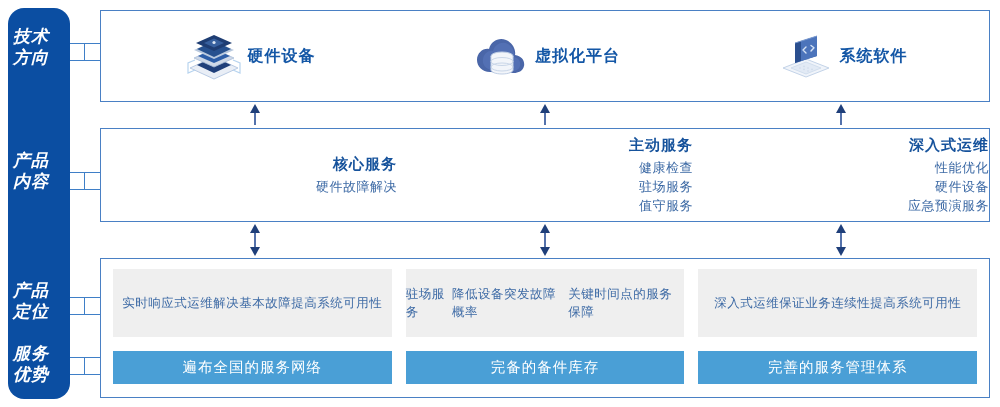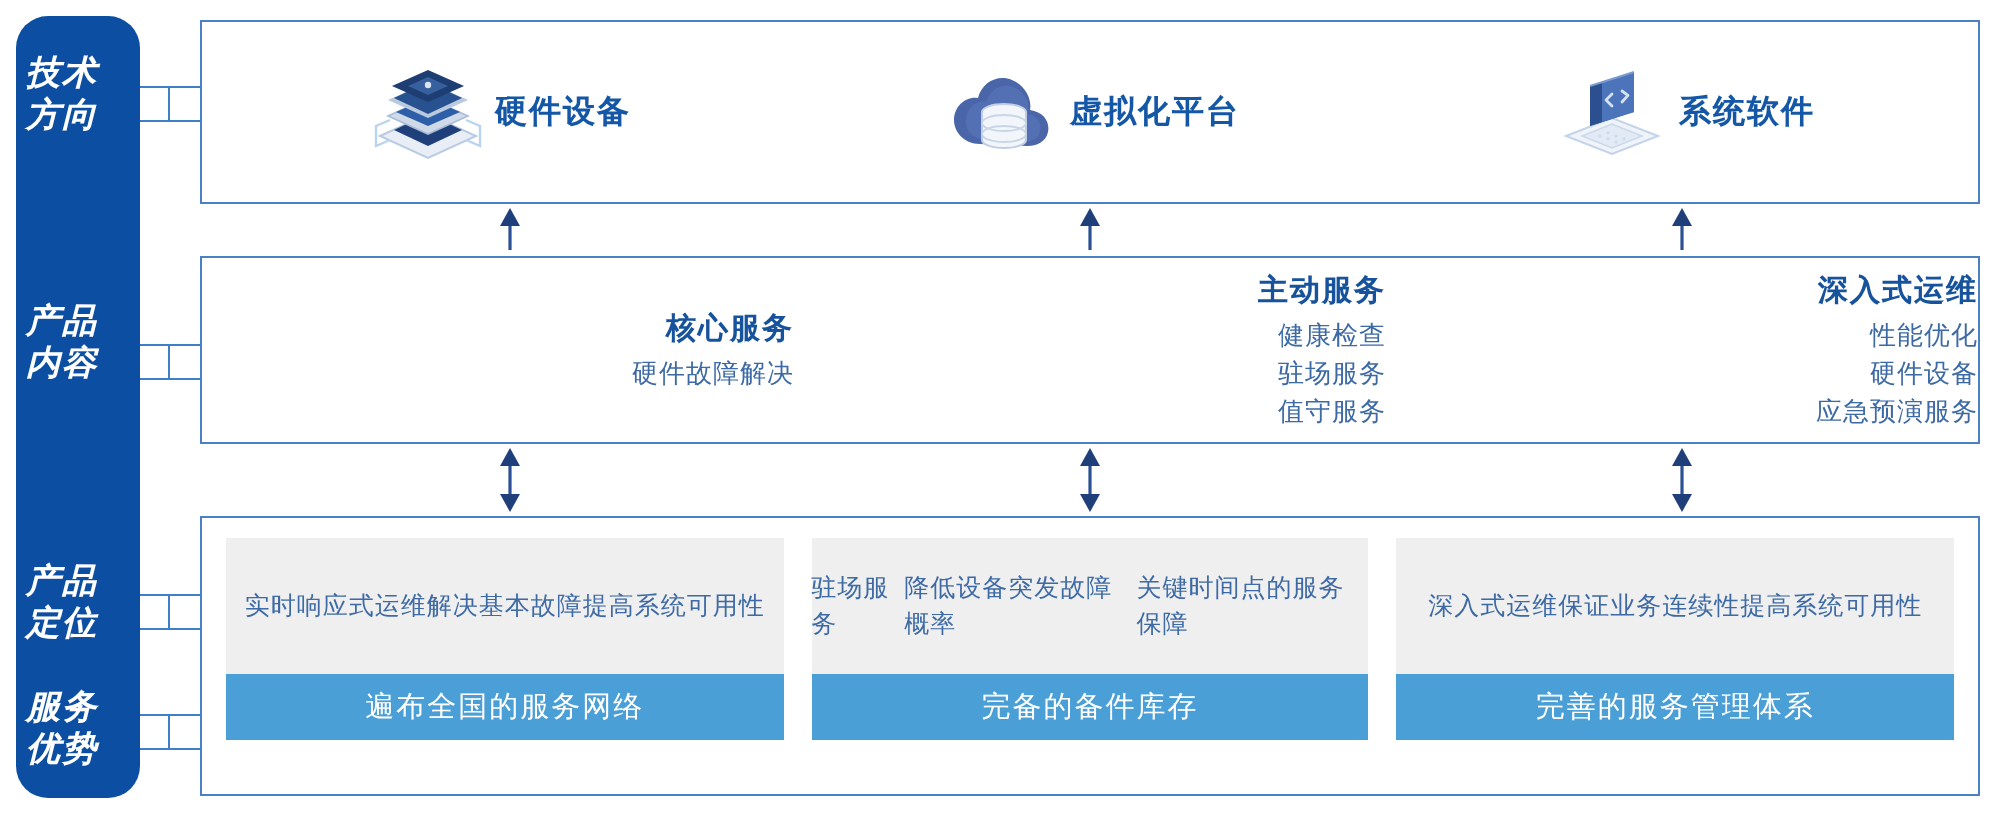--- a/index.html
+++ b/index.html
@@ -57,21 +57,21 @@
   .arrow{position:absolute;}
 
   
   .pos-inner{position:absolute;left:12px;top:10px;right:12px;bottom:10px;}
   .gray-row{display:flex;gap:14px;height:68px;}
   .gray-card{
     flex:1;background:#efefef;
     display:flex;flex-direction:row;align-items:center;justify-content:center;
   }
   .gray-line{color:#3d6aa5;font-size:12.5px;line-height:18px;letter-spacing:.5px;}
-  .blue-row{display:flex;gap:14px;height:33px;}
+  .blue-row{display:flex;gap:14px;height:33px;margin-top:14px;}
   .blue-card{
     flex:1;background:#4a9fd6;
     display:flex;align-items:center;justify-content:center;
     color:#ffffff;font-size:14.5px;letter-spacing:1px;
   }
 </style>
 </head>
 <body>
 
 <div id="canvas">

